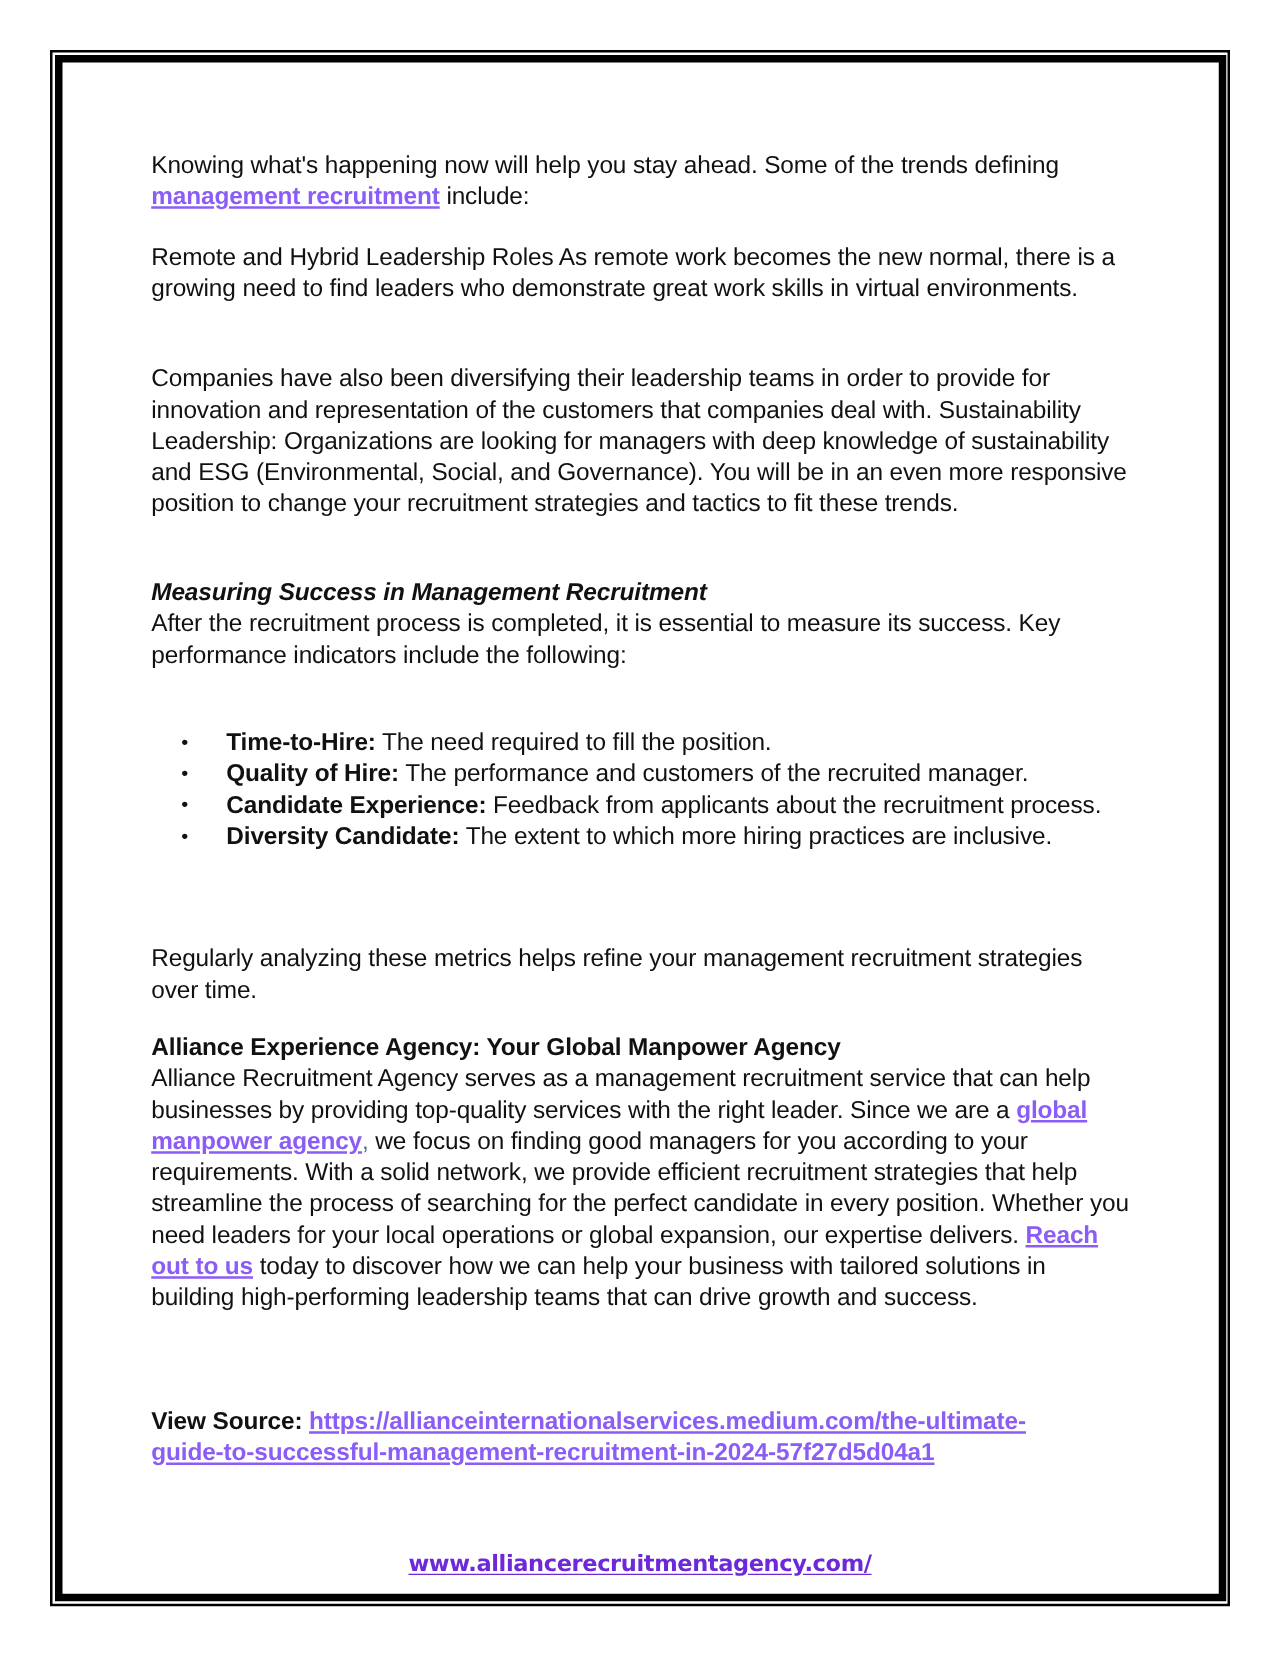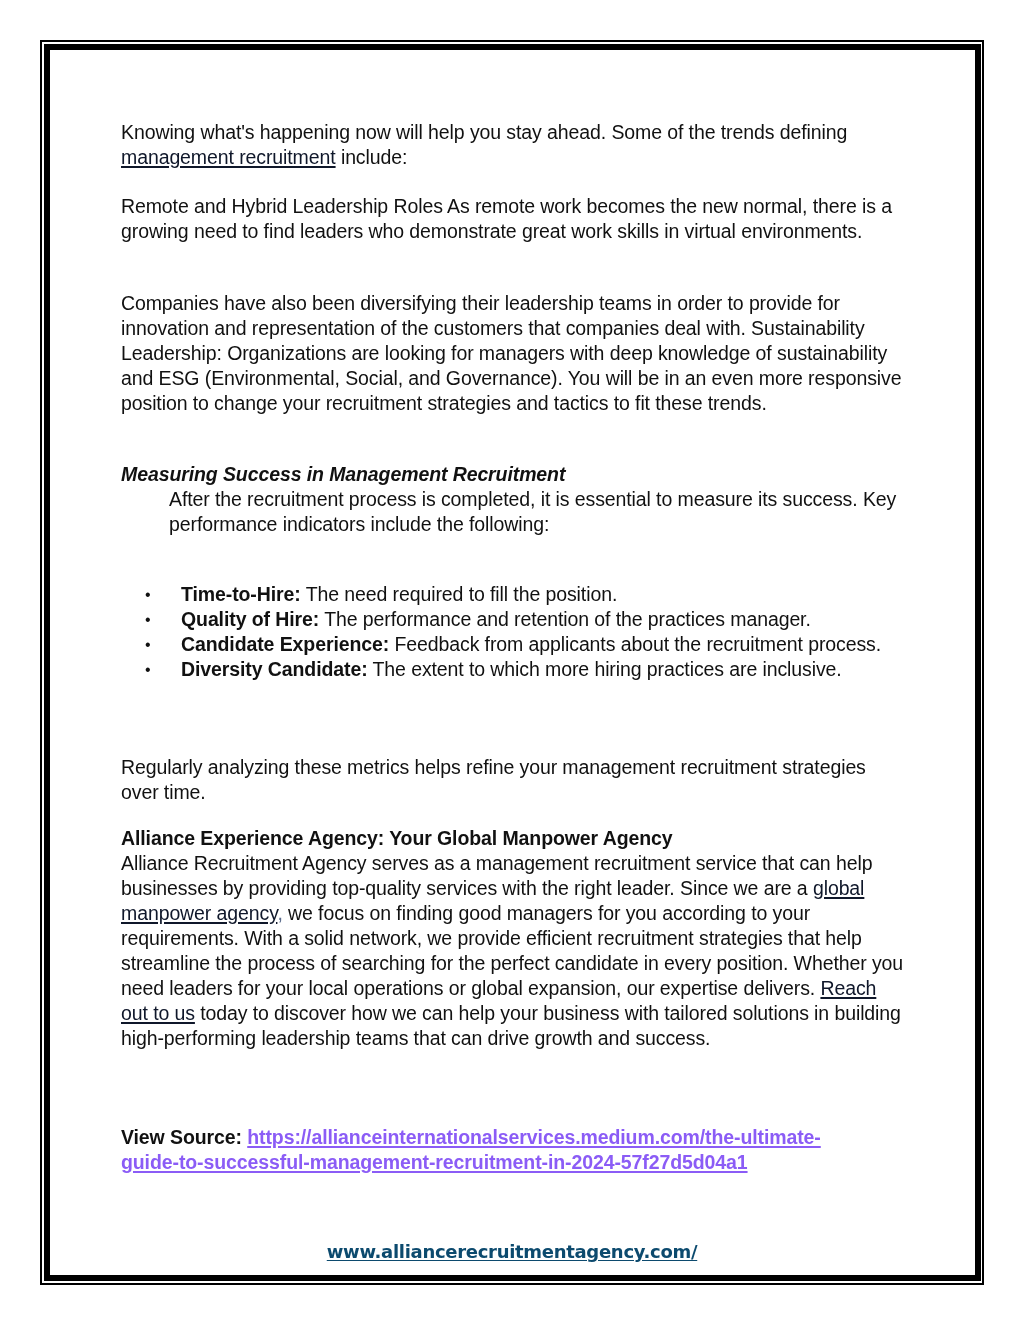--- a/index.html
+++ b/index.html
@@ -43,22 +43,22 @@
     letter-spacing: -0.1px;
   }
   .para {
     margin: 0;
     position: absolute;
     left: 0;
     width: 800px;
   }
   .bold { font-weight: bold; }
   a.link {
-    color: #0f172a;
-    font-weight: normal;
+    color: #8b5cf6;
+    font-weight: bold;
     text-decoration: underline;
     text-decoration-thickness: 2px;
     text-underline-offset: 2px;
   }
   a.link-source {
     color: #8b5cf6;
     font-weight: bold;
     text-decoration: underline;
     text-decoration-thickness: 2px;
     text-underline-offset: 2px;
@@ -87,21 +87,21 @@
     left: 0;
     width: 1024px;
     top: 1240px;
     text-align: center;
     font-family: "DejaVu Sans", sans-serif;
     font-size: 18px;
     font-weight: bold;
     line-height: 24px;
   }
   .footer-link a {
-    color: #0c4a6e;
+    color: #6d28d9;
     text-decoration: underline;
     text-underline-offset: 2px;
     letter-spacing: -0.3px;
     margin-top: 33px;
   }
 </style>
 </head>
 <body>
 
 <div class="frame-outer"></div>
@@ -109,28 +109,28 @@
 
 <div class="content">
 
   <p class="para" style="top:0px;"><span>Knowing what's happening now will help you stay ahead. Some of the trends defining </span><a class="link" href="#">management recruitment</a><span> include:</span></p>
 
   <p class="para" style="top:74px; width:790px;">Remote and Hybrid Leadership Roles As remote work becomes the new normal, there is a growing need to find leaders who demonstrate great work skills in virtual environments.</p>
 
   <p class="para" style="top:171px; width:790px;">Companies have also been diversifying their leadership teams in order to provide for innovation and representation of the customers that companies deal with. Sustainability Leadership: Organizations are looking for managers with deep knowledge of sustainability and ESG (Environmental, Social, and Governance). You will be in an even more responsive position to change your recruitment strategies and tactics to fit these trends.</p>
 
   <p class="para bold" style="top:342px;font-style:italic;">Measuring Success in Management Recruitment</p>
-  <p class="para" style="top:367px; width:790px;margin-left:48px;">After the recruitment process is completed, it is essential to measure its success. Key performance indicators include the following:</p>
+  <p class="para" style="top:367px; width:790px;">After the recruitment process is completed, it is essential to measure its success. Key performance indicators include the following:</p>
 
   <ul class="kpi-list" style="top:462px;">
     <li>
       <span class="bullet">•</span><span class="bold">Time-to-Hire:</span><span> The need required to fill the position.</span>
     </li>
     <li>
-      <span class="bullet">•</span><span class="bold">Quality of Hire:</span><span> The performance and retention of the practices manager.</span>
+      <span class="bullet">•</span><span class="bold">Quality of Hire:</span><span> The performance and customers of the recruited manager.</span>
     </li>
     <li style="width:710px;">
       <span class="bullet">•</span><span class="bold">Candidate Experience:</span><span> Feedback from applicants about the recruitment process.</span>
     </li>
     <li style="width:680px;">
       <span class="bullet">•</span><span class="bold">Diversity Candidate:</span><span> The extent to which more hiring practices are inclusive.</span>
     </li>
   </ul>
 
   <p class="para" style="top:635px; width:760px;">Regularly analyzing these metrics helps refine your management recruitment strategies over time.</p>

